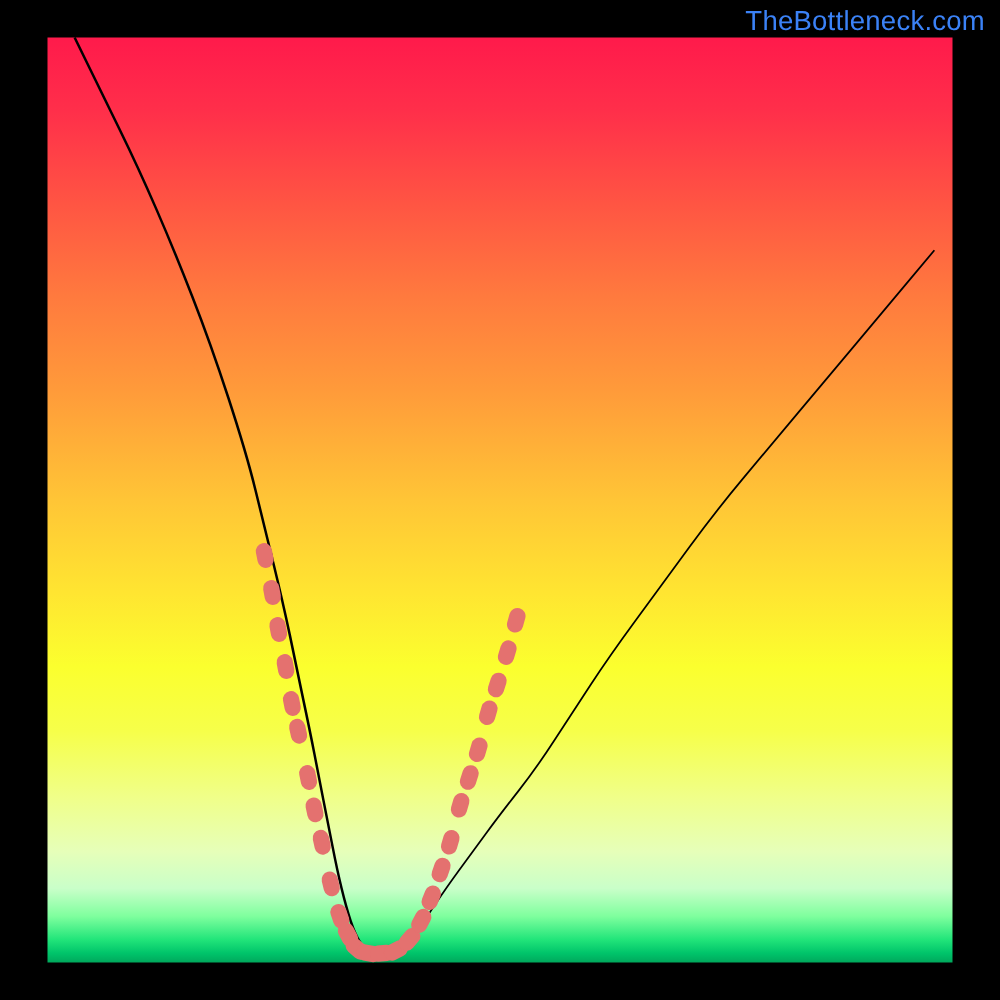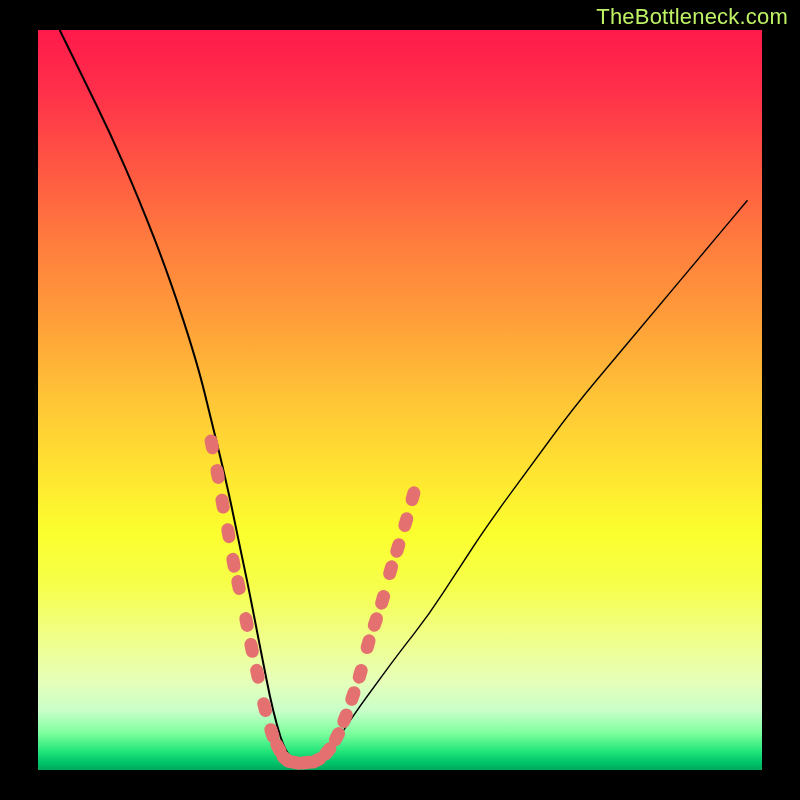--- a/index.html
+++ b/index.html
@@ -42,21 +42,21 @@
       #7fff9e 95%,
       #22e57a 97.5%,
       #00c46a 99%,
       #00a85c 100%
     );
   }
   .watermark {
     position: absolute;
     top: 4px;
     right: 12px;
-    color: #bef264;
+    color: #3b82f6;
     font-size: 22px;
     font-weight: 500;
     letter-spacing: 0.2px;
     user-select: none;
   }
   svg.curve {
     position: absolute;
     left: 0;
     top: 0;
     width: 724px;

